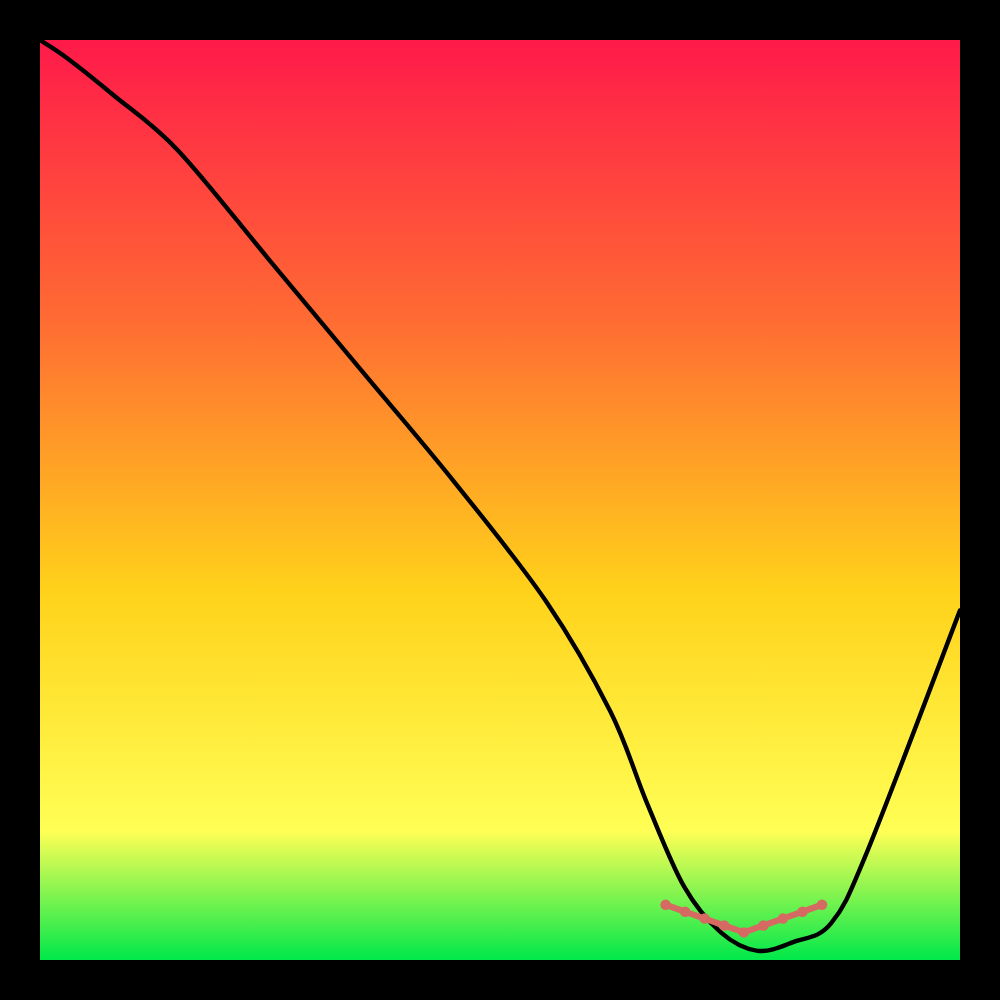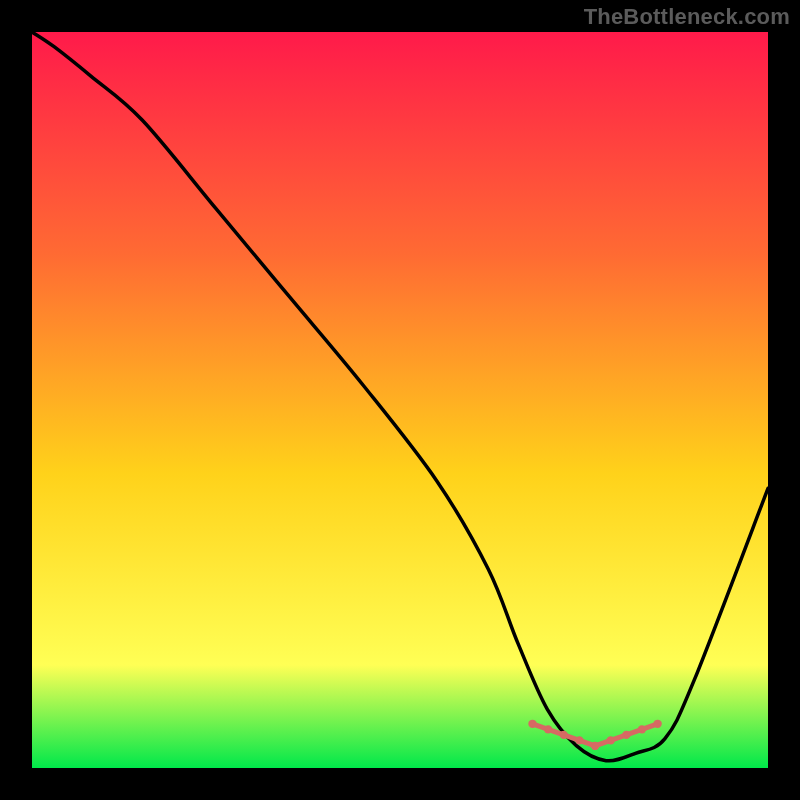--- a/index.html
+++ b/index.html
@@ -29,21 +29,20 @@
   }
   svg {
     display: block;
   }
 </style>
 </head>
 <body>
 
 <div class="frame">
 
-  <div class="watermark">TheBottleneck.com</div>
 
   <svg width="800" height="800" viewBox="0 0 800 800">
 
     <defs>
       <linearGradient id="bg-grad" x1="0" y1="0" x2="0" y2="1">
         <stop offset="0" stop-color="#ff1a4a"></stop>
         <stop offset="0.30" stop-color="#ff6a33"></stop>
         <stop offset="0.60" stop-color="#ffd21a"></stop>
         <stop offset="0.86" stop-color="#ffff55"></stop>
         <stop offset="1" stop-color="#00e84a"></stop>

